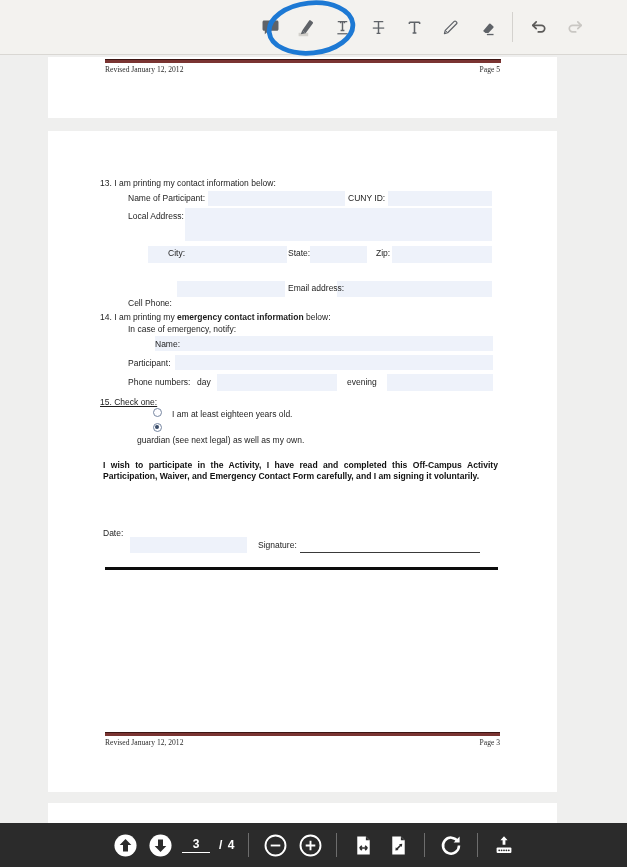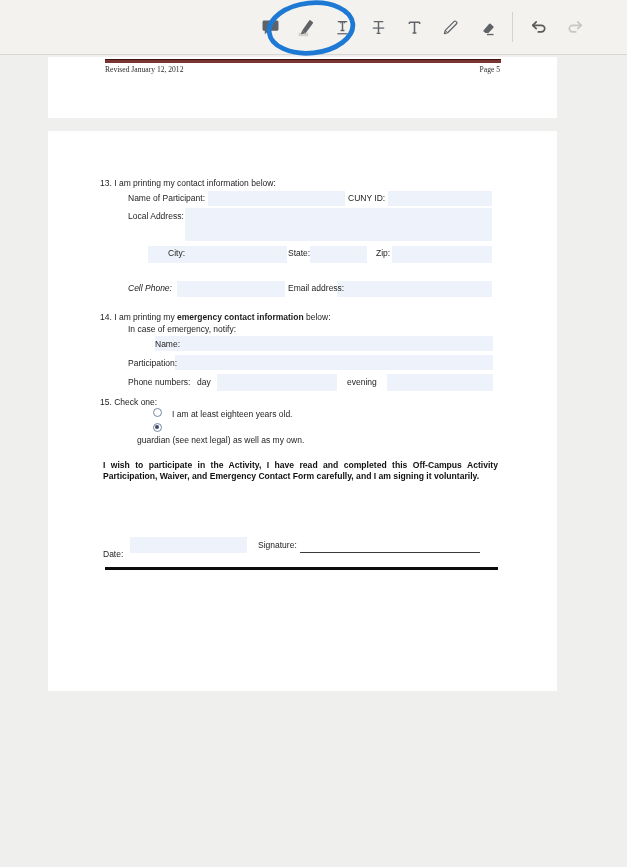--- a/index.html
+++ b/index.html
@@ -1,16 +1,16 @@
 <!DOCTYPE html>
 <html><head>
 <meta charset="utf-8">
 <style>
   html,body{margin:0;padding:0;background:#efefee;}
-  #app{position:relative;width:627px;height:691px;overflow:hidden;background:#efefee;
+  #app{position:relative;width:627px;height:867px;overflow:hidden;background:#efefee;
        font-family:"Liberation Sans",sans-serif;}
 
   
   .topbar{position:absolute;left:0;top:0;width:627px;height:54px;background:#f3f2ef;
           border-bottom:1px solid #d9d7d3;}
   .topbar-row{position:absolute;left:258px;top:0;height:54px;display:flex;align-items:center;gap:12px;}
   .tbtn{width:24px;height:24px;display:flex;align-items:center;justify-content:center;color:#5f6368;}
   .tbtn svg{display:block;}
   .tbtn.disabled{color:#c9c7c3;}
   .tdiv{width:1px;height:30px;background:#d4d2ce;margin:0 2px;}
@@ -135,51 +135,51 @@
     <div class="lbl" style="left:80px;top:81px;">Local Address:</div>
 
     <div class="fld" style="left:100px;top:115px;width:139px;height:17px;"></div>
     <div class="lbl" style="left:80px;top:118px;padding-left:40px;">City:</div>
     <div class="fld" style="left:262px;top:115px;width:57px;height:17px;"></div>
     <div class="lbl" style="left:240px;top:118px;">State:</div>
     <div class="fld" style="left:344px;top:115px;width:100px;height:17px;"></div>
     <div class="lbl" style="left:328px;top:118px;">Zip:</div>
 
     <div class="fld" style="left:129px;top:150px;width:108px;height:16px;"></div>
-    <div class="lbl" style="left:80px;top:153px;font-style:italic;">Cell Phone:</div>
+    <div class="lbl" style="left:80px;top:168px;">Cell Phone:</div>
     <div class="fld" style="left:289px;top:150px;width:155px;height:16px;"></div>
     <div class="lbl" style="left:240px;top:153px;">Email address:</div>
 
     <div class="lbl" style="left:52px;top:182px;">
       <span>14. I am printing my </span><span style="font-weight:bold;">emergency contact information</span><span> below:</span>
     </div>
     <div class="lbl" style="left:80px;top:194px;">In case of emergency, notify:</div>
 
     <div class="fld" style="left:107px;top:205px;width:338px;height:15px;"></div>
     <div class="lbl" style="left:80px;top:209px;padding-left:27px;">Name:</div>
 
     <div class="fld" style="left:127px;top:224px;width:318px;height:15px;"></div>
-    <div class="lbl" style="left:80px;top:228px;">Participation:</div>
+    <div class="lbl" style="left:80px;top:228px;">Participant:</div>
 
     <div class="fld" style="left:169px;top:243px;width:120px;height:17px;"></div>
     <div class="fld" style="left:339px;top:243px;width:106px;height:17px;"></div>
     <div class="lbl" style="left:80px;top:247px;">Phone numbers:</div>
     <div class="lbl" style="left:149px;top:247px;">day</div>
     <div class="lbl" style="left:299px;top:247px;">evening</div>
 
-    <div class="lbl" style="left:52px;top:267px;">15. Check one:</div>
+    <div class="lbl" style="left:52px;top:267px;text-decoration:underline;">15. Check one:</div>
     <div class="radio" style="left:105px;top:277px;"></div>
     <div class="lbl" style="left:124px;top:279px;">I am at least eighteen years old.</div>
     <div class="radio sel" style="left:105px;top:292px;"></div>
     <div class="lbl" style="left:89px;top:305px;">guardian (see next legal) as well as my own.</div>
 
     <div class="affirm">I wish to participate in the Activity, I have read and completed this Off-Campus Activity Participation, Waiver, and Emergency Contact Form carefully, and I am signing it voluntarily.</div>
 
     <div class="fld" style="left:82px;top:406px;width:117px;height:16px;"></div>
-    <div class="lbl" style="left:55px;top:419px;">Date:</div>
+    <div class="lbl" style="left:55px;top:398px;">Date:</div>
     <div class="lbl" style="left:210px;top:410px;">Signature:</div>
     <div class="sigline" style="left:252px;top:406px;width:180px;height:15px;"></div>
 
     <div class="rule-black" style="left:57px;top:436px;width:393px;"></div>
 
     <div class="rule-maroon" style="left:57px;top:601px;width:395px;"></div>
     <div class="pfoot" style="left:57px;top:607px;">
       <span>Revised January 12, 2012</span>
       <span>Page 3</span>
     </div>

